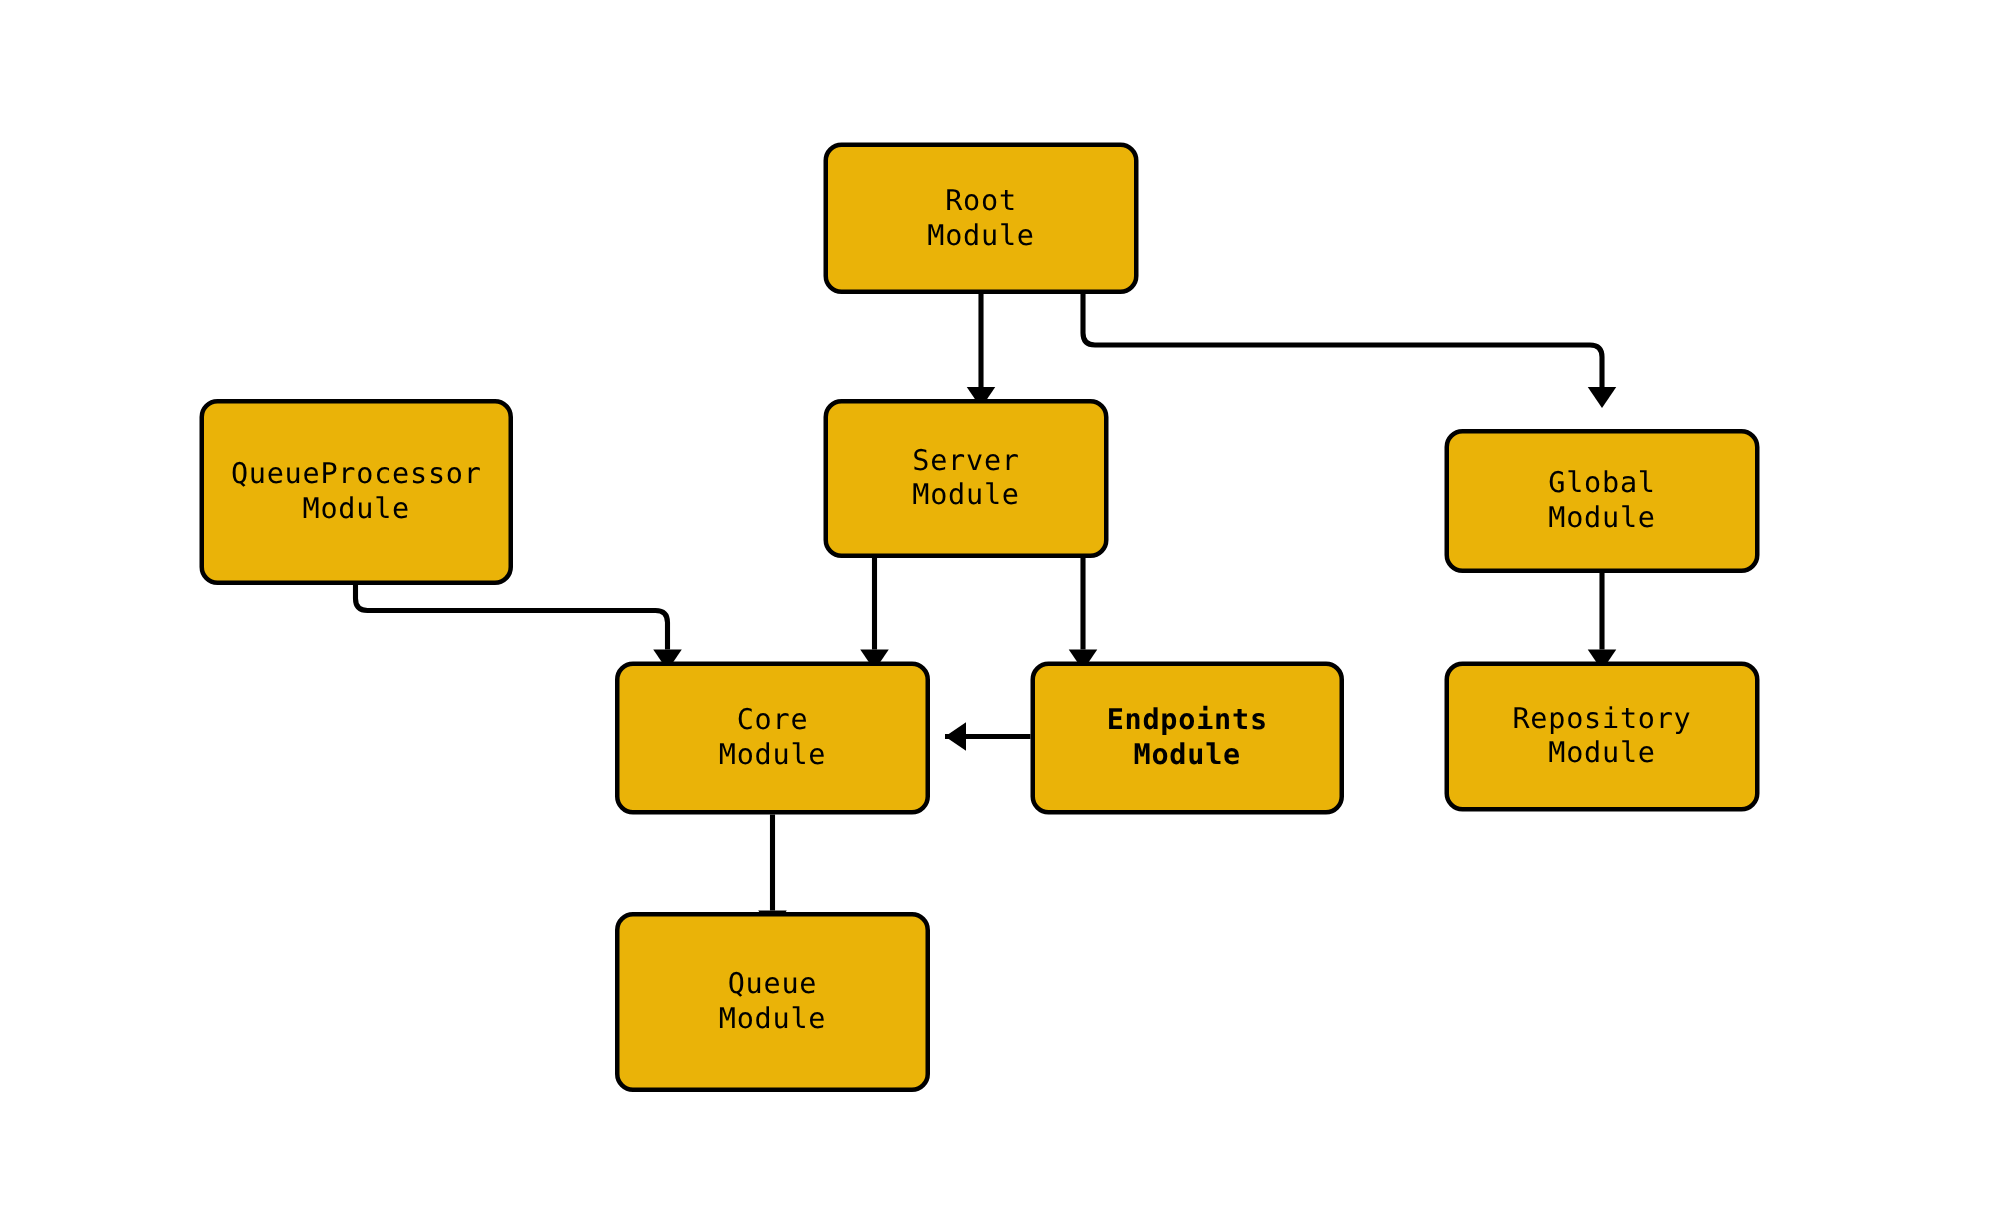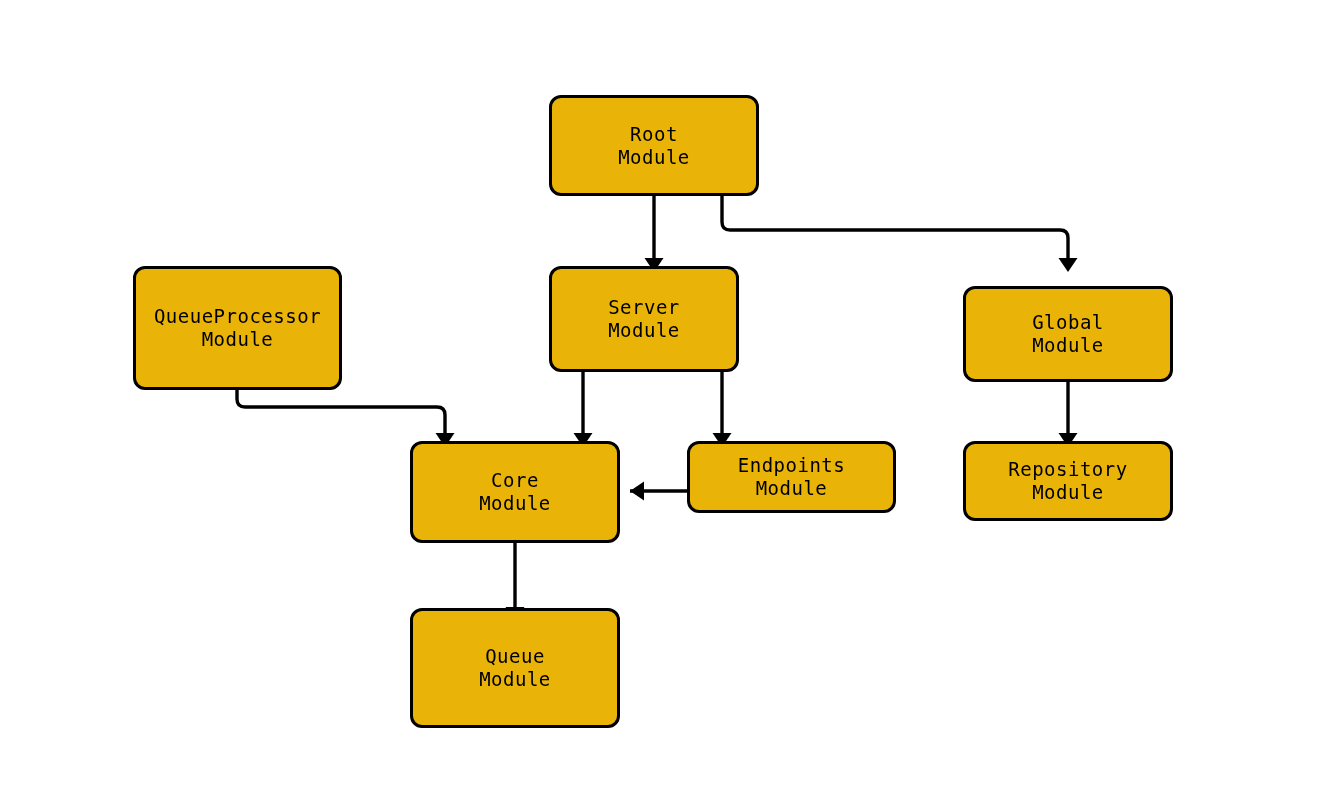--- a/index.html
+++ b/index.html
@@ -99,26 +99,26 @@
   <div class="node" style="left: 963px; top: 266px; width: 210px; height: 96px; border-color: rgb(0, 0, 0); margin-top: 20px;">
     <span class="node-label">Global
 Module</span>
   </div>
 
   <div class="node" style="left: 410px; top: 441px; width: 210px; height: 102px; border-color: rgb(0, 0, 0);">
     <span class="node-label">Core
 Module</span>
   </div>
 
-  <div class="node" style="left: 687px; top: 441px; width: 209px; height: 72px; border-color: rgb(0, 0, 0);">
+  <div class="node" style="left: 687px; top: 441px; width: 209px; height: 102px; border-color: rgb(0, 0, 0); font-weight: bold;">
     <span class="node-label">Endpoints
 Module</span>
   </div>
 
-  <div class="node" style="left: 963px; top: 441px; width: 210px; height: 80px; border-color: rgb(0, 0, 0);">
+  <div class="node" style="left: 963px; top: 441px; width: 210px; height: 100px; border-color: rgb(0, 0, 0);">
     <span class="node-label">Repository
 Module</span>
   </div>
 
   <div class="node" style="left: 410px; top: 608px; width: 210px; height: 120px; border-color: rgb(0, 0, 0);">
     <span class="node-label">Queue
 Module</span>
   </div>
 
 </div>

